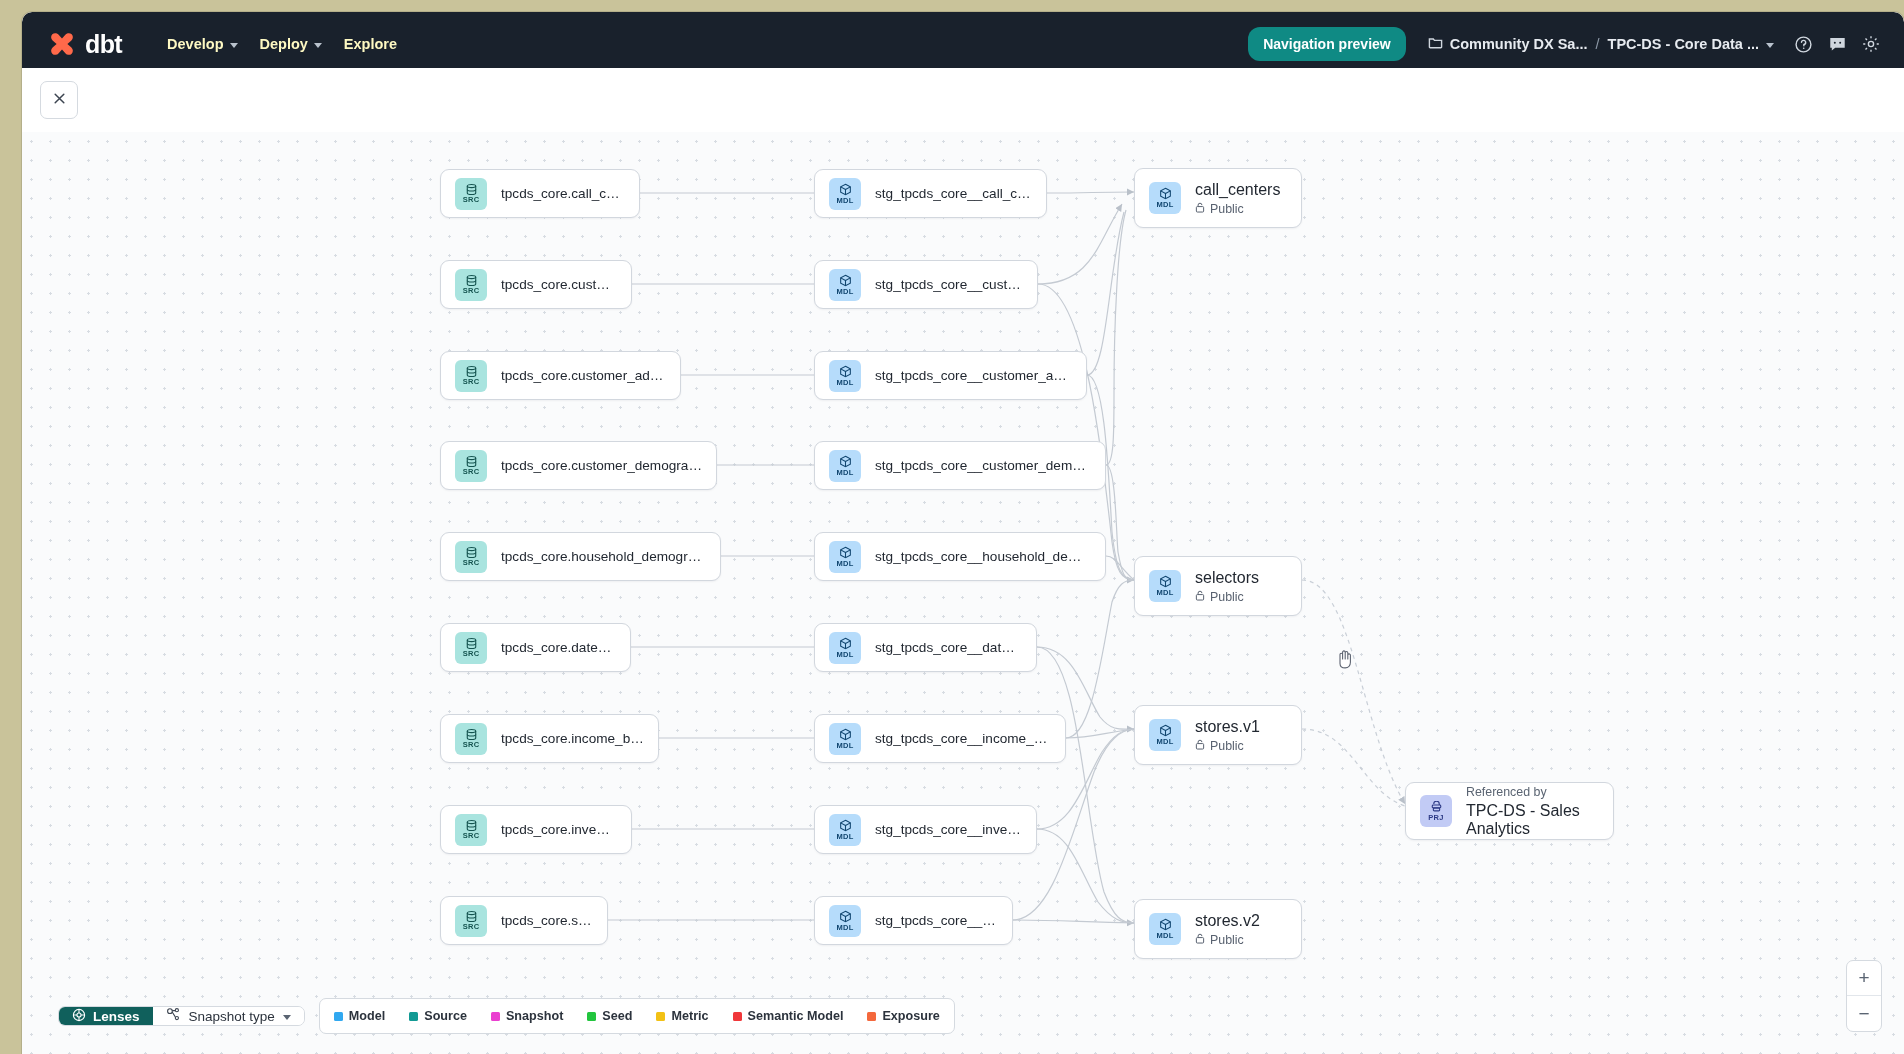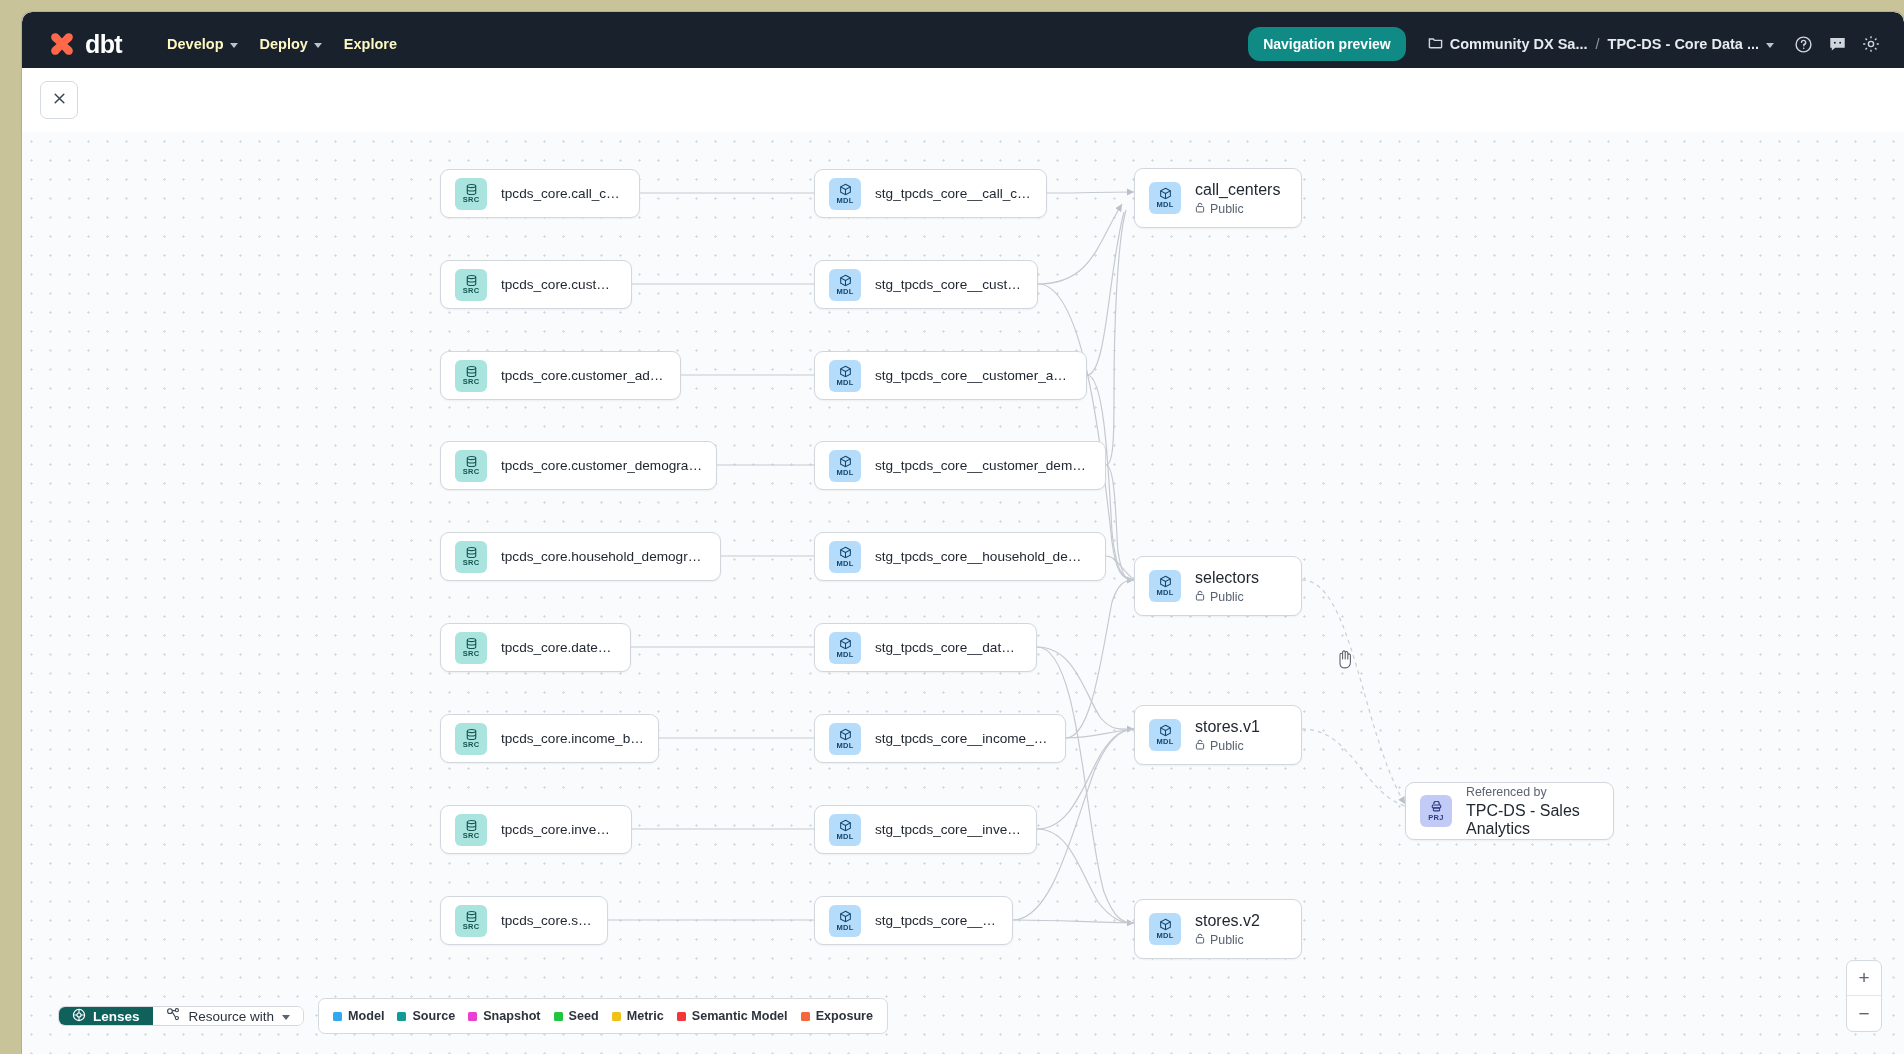--- a/index.html
+++ b/index.html
@@ -144,21 +144,21 @@
     display: flex; align-items: center; gap: 7px;
     padding: 0 13px; font-size: 13.5px; font-weight: 700; cursor: pointer;
   }
   .restype-btn {
     background: #fff; color: #2c333d; height: 100%;
     display: flex; align-items: center; gap: 8px;
     padding: 0 13px; font-size: 13.5px; font-weight: 400; cursor: pointer;
   }
   .legend {
     height: 36px; border: 1px solid #d5dae0; border-radius: 7px; background: #fff;
-    display: flex; align-items: center; gap: 13px; padding: 0 14px;
+    display: flex; align-items: center; gap: 24px; padding: 0 14px;
   }
   .legend-item { display: flex; align-items: center; gap: 6px; font-size: 12.6px; color: #2c333d; font-weight: 600; white-space: nowrap;}
   .legend-swatch { width: 9px; height: 9px; border-radius: 1.5px; flex: 0 0 auto; }
 
   .zoom-ctl {
     position: absolute; right: 22px; bottom: 22px;
     width: 36px; border: 1px solid #d5dae0; border-radius: 7px;
     background: #fff; overflow: hidden; z-index: 8;
   }
   .zoom-ctl div {
@@ -655,21 +655,21 @@
         </div>
         <div class="restype-btn">
           <span>
             <svg width="15" height="15" viewBox="0 0 16 16" fill="none" stroke="#3c4450" stroke-width="1.15">
                 <circle cx="4.2" cy="4.4" r="2.5"></circle>
                 <circle cx="11.6" cy="3.4" r="1.7"></circle>
                 <circle cx="11.6" cy="11.8" r="1.7"></circle>
                 <path d="M6.6 5.4 9.9 10.5M6.6 3.9h3.3"></path>
               </svg>
           </span>
-          <span>Resource with</span>
+          <span>Snapshot type</span>
           <span class="caret" style="border-top-color:#5a6472;"></span>
         </div>
       </div>
 
       <div class="legend">
         <span class="legend-item">
           <span class="legend-swatch" style="background:#31a8f0"></span>
           <span>Model</span>
         </span>
         <span class="legend-item">

